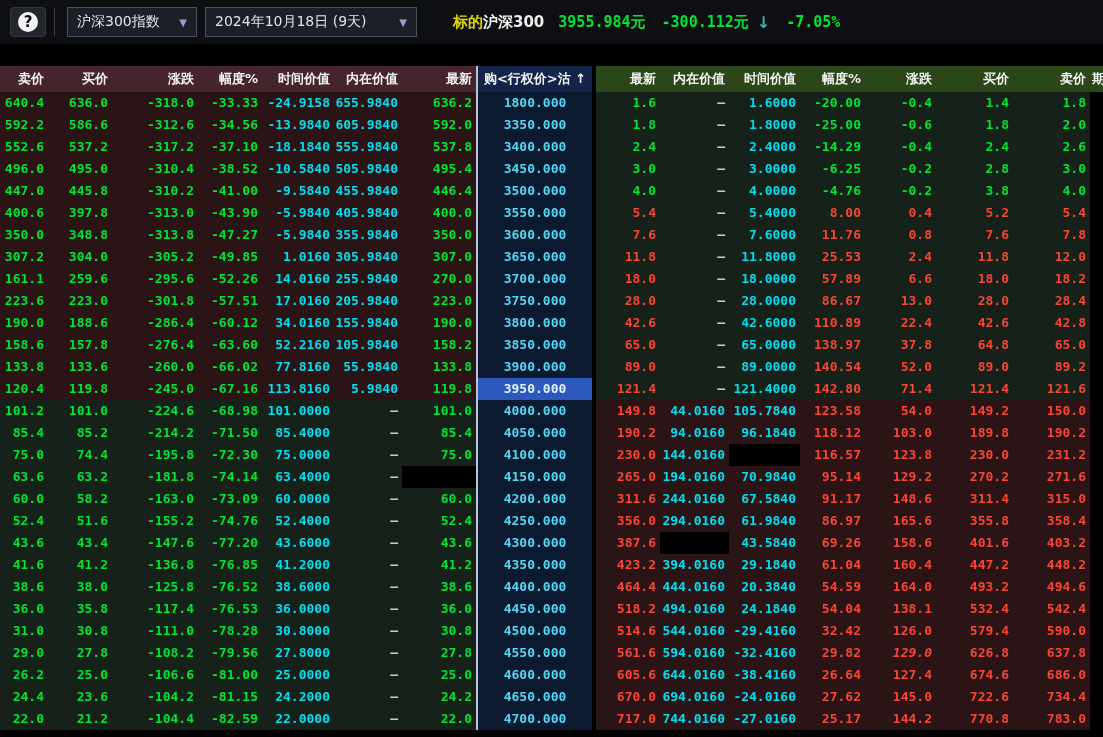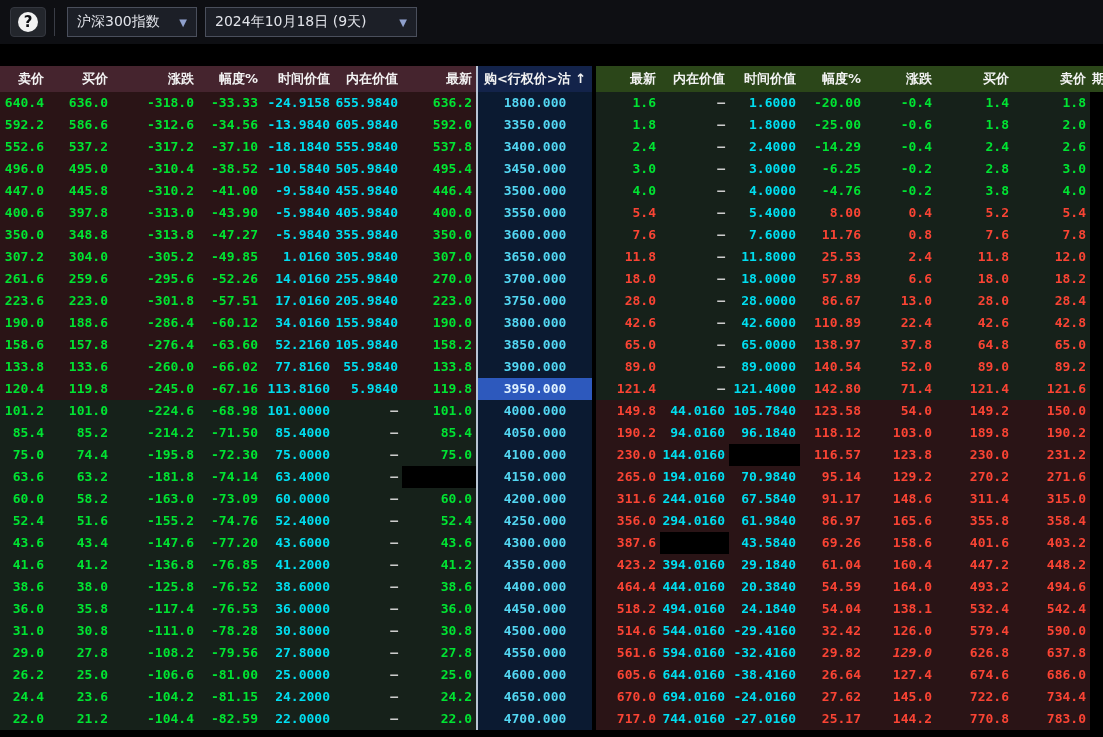--- a/index.html
+++ b/index.html
@@ -74,20 +74,28 @@
     </button>
     <div class="tb-divider"></div>
     <div class="select s1">
       <span>沪深300指数</span>
       <span class="caret">▼</span>
     </div>
     <div class="select s2">
       <span>2024年10月18日 (9天)</span>
       <span class="caret">▼</span>
     </div>
+    <div class="quote">
+      <span class="q-yellow">标的</span>
+      <span class="q-white">沪深300</span>
+      <span class="q-green q-price">3955.984元</span>
+      <span class="q-green q-change">-300.112元</span>
+      <span class="q-arrow">↓</span>
+      <span class="q-green q-pct">-7.05%</span>
+    </div>
   </div>
   <div class="gap"></div>
   <div class="grid" id="grid">
       <div class="row hrow">
         <div class="c h-call" style="width: 48px;">卖价</div>
         <div class="c h-call" style="width: 64px;">买价</div>
         <div class="c h-call" style="width: 86px;">涨跌</div>
         <div class="c h-call" style="width: 64px;">幅度%</div>
         <div class="c h-call" style="width: 72px;">时间价值</div>
         <div class="c h-call" style="width: 68px;">内在价值</div>
@@ -258,21 +266,21 @@
         <div class="c otm up" style="width: 64px;">11.8</div>
         <div class="c otm dash" style="width: 69px;">—</div>
         <div class="c otm cy" style="width: 71px;">11.8000</div>
         <div class="c otm up" style="width: 65px;">25.53</div>
         <div class="c otm up" style="width: 71px;">2.4</div>
         <div class="c otm up" style="width: 77px;">11.8</div>
         <div class="c otm up" style="width: 77px;">12.0</div>
         <div class="tail"></div>
       </div>
       <div class="row">
-        <div class="c itm dn" style="width: 48px;">261.6</div>
+        <div class="c itm dn" style="width: 48px;">161.1</div>
         <div class="c itm dn" style="width: 64px;">259.6</div>
         <div class="c itm dn" style="width: 86px;">-295.6</div>
         <div class="c itm dn" style="width: 64px;">-52.26</div>
         <div class="c itm cy" style="width: 72px;">14.0160</div>
         <div class="c itm cy" style="width: 68px;">255.9840</div>
         <div class="c itm dn" style="width: 74px;">270.0</div>
         <div class="strike-border"></div>
         <div class="c strike stk">3700.000</div>
         <div class="gap4"></div>
         <div class="c otm up" style="width: 64px;">18.0</div>

